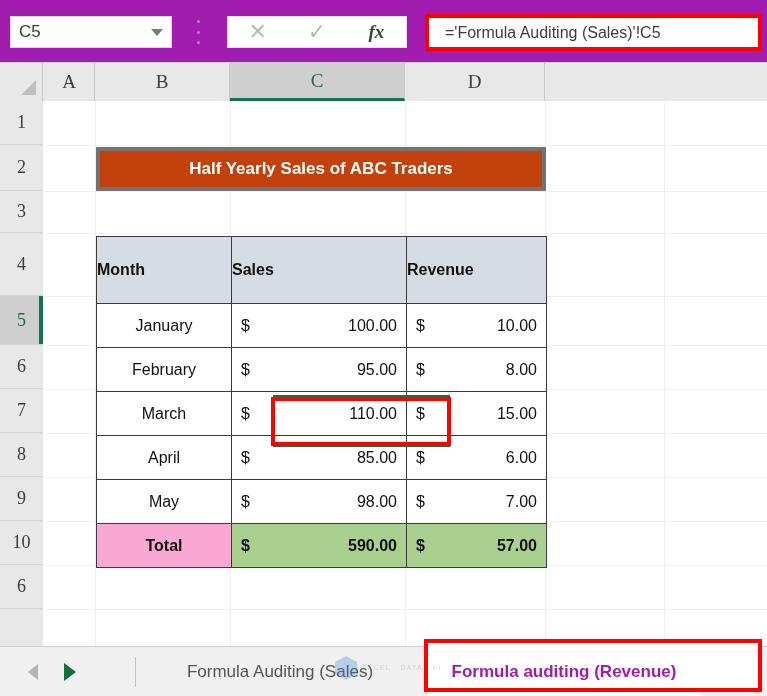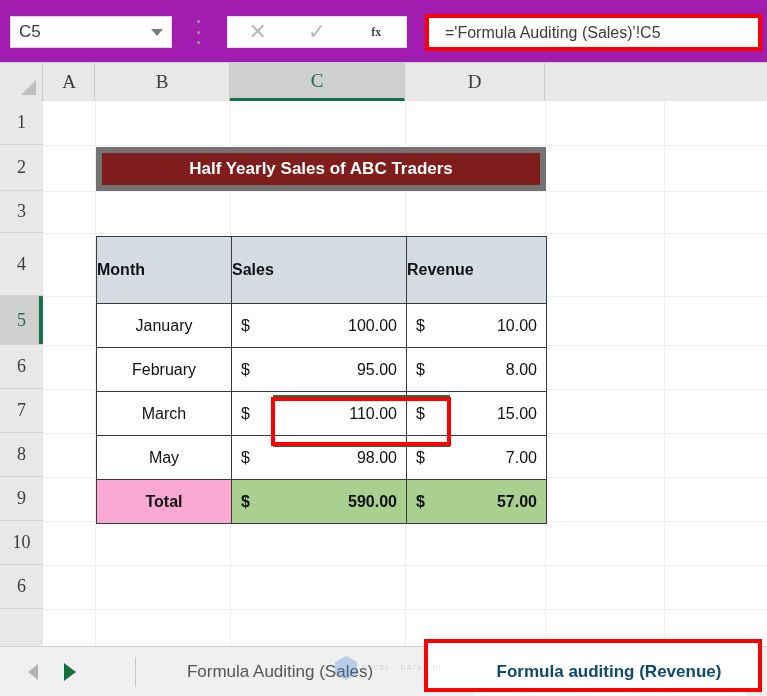--- a/index.html
+++ b/index.html
@@ -39,21 +39,21 @@
   .dots-handle i { display: block; width: 3px; height: 3px; background: #9a9a9a; border-radius: 50%; }
 
   .fx-group {
     position: absolute; left: 227px; top: 16px; width: 180px; height: 32px;
     background: #ffffff; border: 1px solid #e2e2e2;
     display: flex; align-items: center; justify-content: space-around;
   }
   .icon-btn { display: flex; align-items: center; justify-content: center; width: 44px; height: 30px; }
   .x-icon { font-size: 22px; color: #b9b9b9; line-height: 1; font-family: "Liberation Sans", sans-serif; }
   .check-icon { font-size: 22px; color: #b9b9b9; line-height: 1; }
-  .fx-icon { font-size: 12px; color: #444; font-family: "Liberation Serif", serif; font-weight: bold; text-align: center; }
+  .fx-icon { font-size: 19px; color: #444; font-style: italic; font-family: "Liberation Serif", serif; font-weight: bold; text-align: center; }
 
   .formula-input-wrap {
     position: absolute; left: 425px; top: 14px; width: 337px; height: 37px;
     border: 4px solid #fd0000; background: #ffffff;
   }
   .formula-input {
     width: 100%; height: 100%; display: flex; align-items: center;
     padding-left: 16px; font-size: 16px; color: #3d3d3d;
     background: #ffffff;
     font-family: "Liberation Sans", sans-serif;
@@ -110,21 +110,21 @@
   .grid-area {
     position: absolute; left: 44px; top: 101px;
     width: 723px; height: 545px; background: #ffffff;
   }
   .gridline-v { position: absolute; top: 0; width: 1px; height: 545px; background: #f0f0f0; }
   .gridline-h { position: absolute; left: 0; width: 723px; height: 1px; background: #f0f0f0; }
 
   
   .title-banner {
     position: absolute; left: 52px; top: 46px; width: 450px; height: 44px;
-    background: #7f1d1d; border: 6px solid #737373;
+    background: #c2410c; border: 4px solid #737373;
     display: flex; align-items: center; justify-content: center;
     color: #ffffff; font-size: 17px; font-weight: bold;
     font-family: "Liberation Sans", sans-serif;
   }
 
   
   .data-table {
     position: absolute; left: 52px; top: 135px;
     border-collapse: collapse; table-layout: fixed;
   }
@@ -182,23 +182,22 @@
   .arrow-right { width: 0; height: 0; border-top: 9px solid transparent; border-bottom: 9px solid transparent; border-left: 12px solid #12703c; }
   .tab-divider { position: absolute; left: 135px; top: 10px; width: 1px; height: 30px; background: #c4c4c4; }
 
   .sheet-tab {
     position: absolute; top: 0; height: 49px;
     display: flex; align-items: center; justify-content: center;
     font-size: 17px; font-family: "Liberation Sans", sans-serif;
   }
   .tab-inactive { left: 150px; width: 260px; color: #555555; background: transparent; }
   .tab-active {
-    left: 428px; width: 272px; color: #0c4a6e; font-weight: bold;
+    left: 428px; width: 272px; color: #a21caf; font-weight: bold;
     background: #ffffff;
-    margin-left: 45px;
   }
   .tab-active-redbox {
     position: absolute; left: 424px; top: -8px; width: 338px; height: 53px;
     border: 4px solid #fd0000; pointer-events: none;
   }
   .tab-active-white {
     position: absolute; left: 428px; top: -4px; width: 330px; height: 45px;
     background: #ffffff;
   }
 
@@ -351,20 +350,35 @@
             </div>
           </td>
           <td class="money-cell">
             <div class="money-inner">
               <span class="money-sym">$</span>
               <span class="money-val">15.00</span>
             </div>
           </td>
         </tr>
         <tr>
+          <td class="month-cell">April</td>
+          <td class="money-cell">
+            <div class="money-inner">
+              <span class="money-sym">$</span>
+              <span class="money-val">85.00</span>
+            </div>
+          </td>
+          <td class="money-cell">
+            <div class="money-inner">
+              <span class="money-sym">$</span>
+              <span class="money-val">6.00</span>
+            </div>
+          </td>
+        </tr>
+        <tr>
           <td class="month-cell">May</td>
           <td class="money-cell">
             <div class="money-inner">
               <span class="money-sym">$</span>
               <span class="money-val">98.00</span>
             </div>
           </td>
           <td class="money-cell">
             <div class="money-inner">
               <span class="money-sym">$</span>

